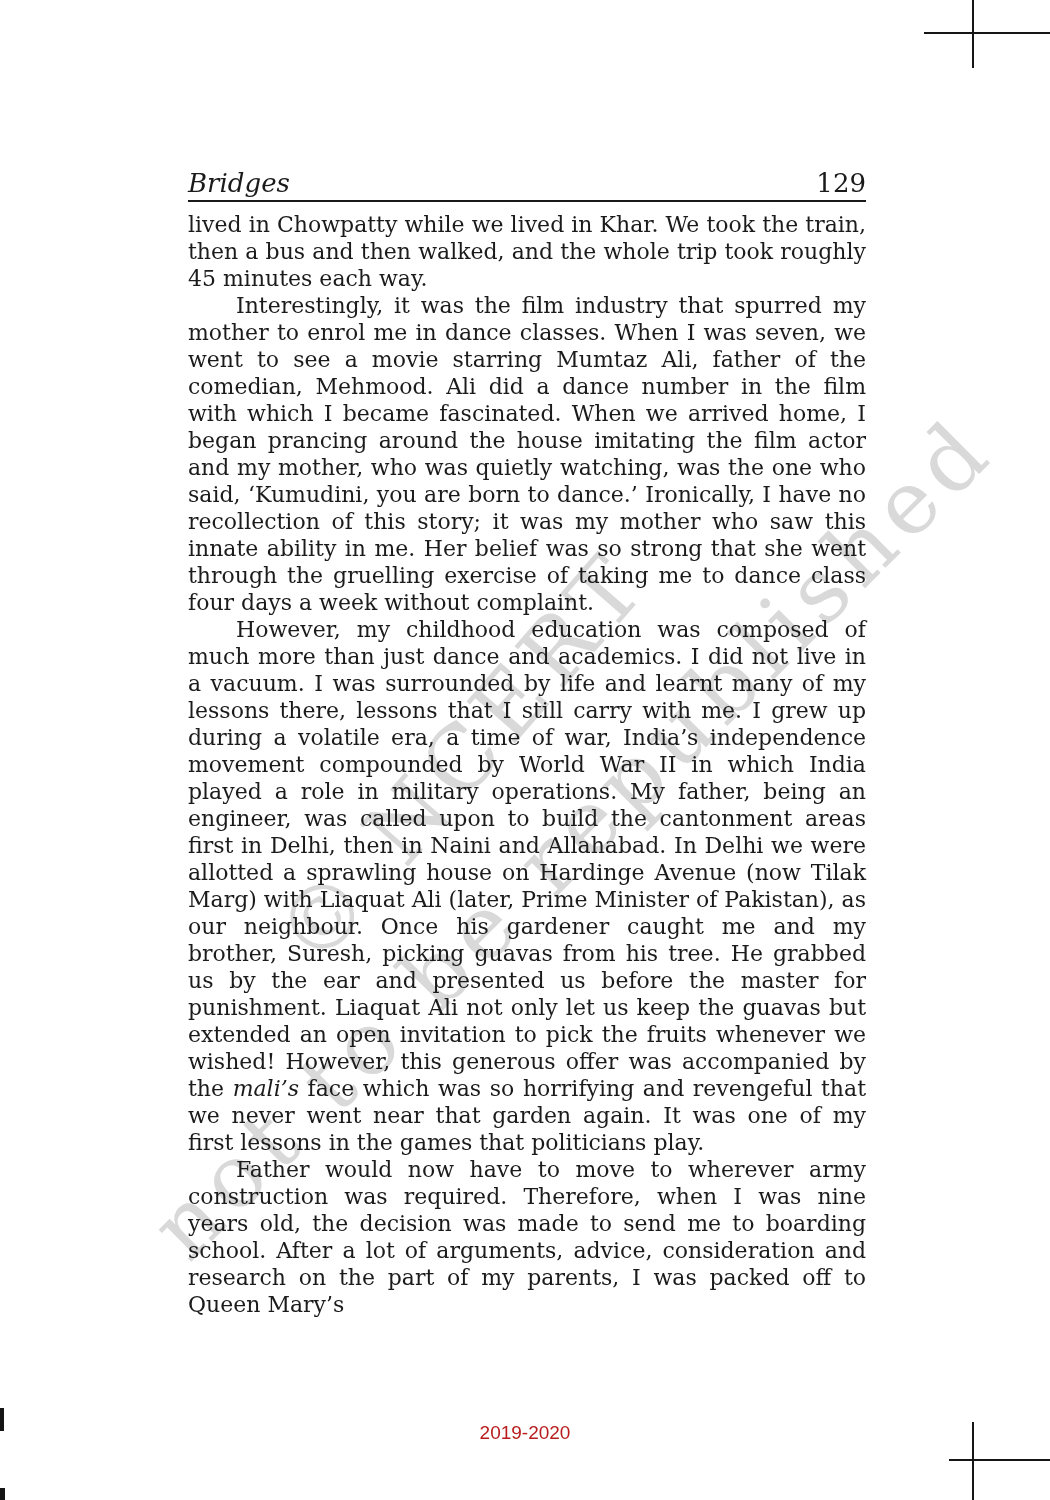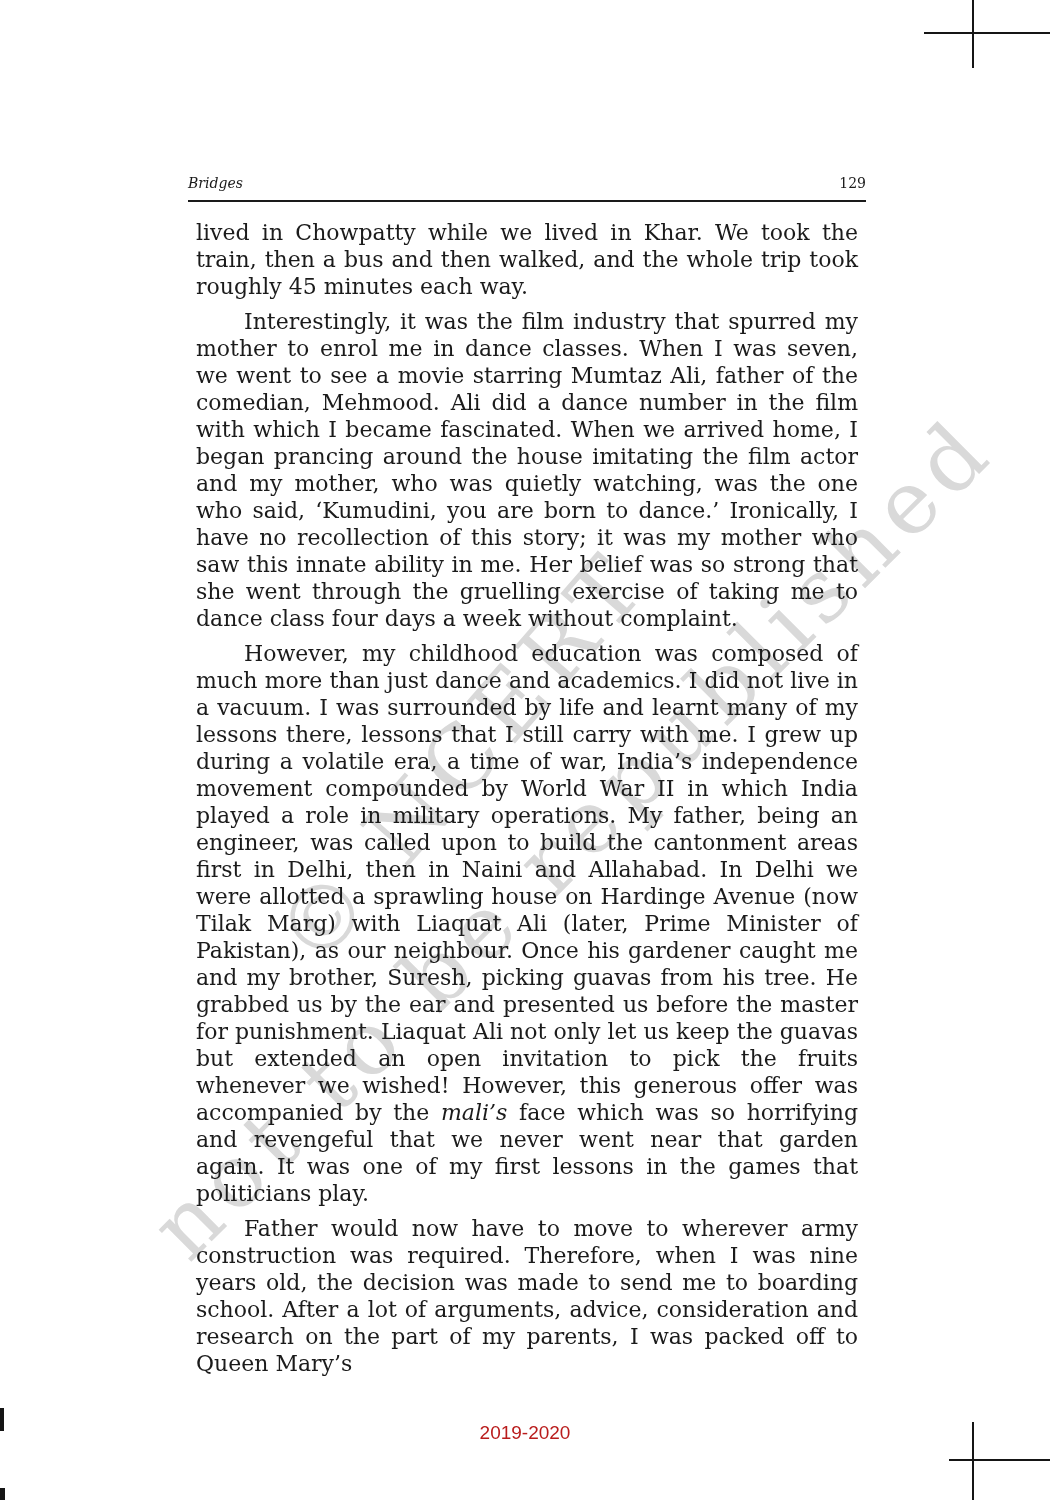--- a/index.html
+++ b/index.html
@@ -49,21 +49,21 @@
     z-index: 1;
   }
   .running-header {
     position: absolute;
     left: 188px;
     top: 170px;
     width: 678px;
     display: flex;
     justify-content: space-between;
     align-items: flex-end;
-    font-size: 14px;
+    font-size: 26px;
     line-height: 26px;
   }
   .running-header .title { font-style: italic; }
   .header-rule {
     position: absolute;
     left: 188px;
     top: 200px;
     width: 678px;
     height: 2px;
     background: #1a1a1a;
@@ -72,21 +72,21 @@
     position: absolute;
     left: 188px;
     top: 211px;
     width: 678px;
     font-size: 22px;
     line-height: 27px;
     text-align: justify;
     color: #1b1b1b;
   }
   .body-text p {
-    margin: 8px;
+    margin: 0;
     padding: 0;
   }
   .body-text p.indent { text-indent: 48px; }
   
   .page-footer {
     position: absolute;
     left: 0;
     top: 1422px;
     width: 100%;
     text-align: center;

